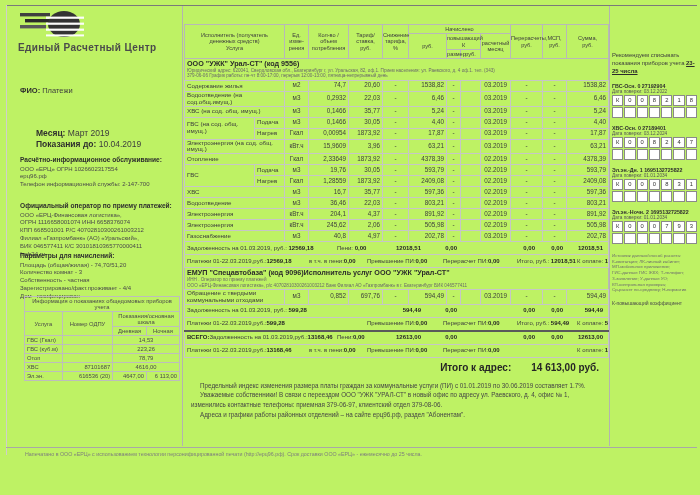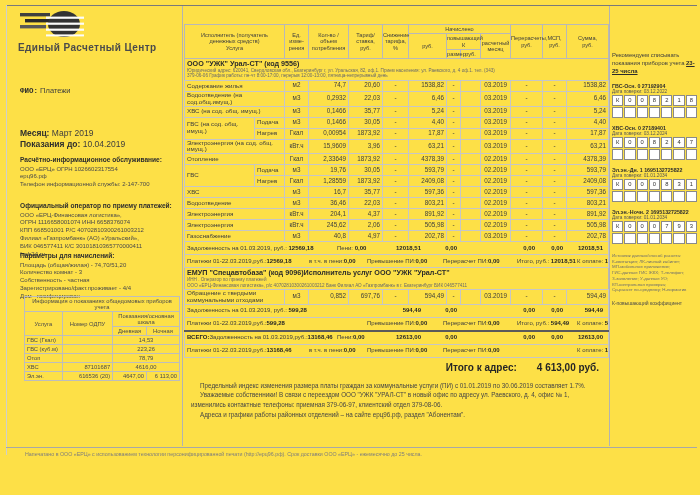--- a/index.html
+++ b/index.html
@@ -1,27 +1,27 @@
 <!DOCTYPE html>
 <html><head>
 <meta charset="utf-8">
 <style>
   html,body{margin:0;padding:0;}
   body{width:700px;height:495px;background:#f4f4f2;font-family:"Liberation Sans",sans-serif;}
-  .sheet{position:relative;width:700px;height:495px;background:#fde047;color:#3d3d3d;overflow:hidden;}
+  .sheet{position:relative;width:700px;height:495px;background:#bef264;color:#3d3d3d;overflow:hidden;}
   .top-line{position:absolute;top:5px;left:6px;right:3px;border-top:1.5px solid #7a7a7a;}
   .left-edge{position:absolute;top:5px;bottom:40px;left:6px;border-left:1px solid #cfcfcc;}
 
   
   .left-col{position:absolute;left:18px;top:6px;width:162px;height:440px;}
   .logo{position:absolute;top:4px;left:2px;}
   .brand{position:absolute;top:36px;left:0;font-size:10px;font-weight:bold;letter-spacing:.4px;color:#4b4b4b;white-space:nowrap;}
   .fio{position:absolute;top:80px;left:2px;font-size:7.5px;}
-  .fio b{color:#2e2e2e;font-family:Liberation Mono, monospace;}
-  .month-block{position:absolute;top:122px;left:2px;font-size:8.5px;line-height:1.3;color:#2e2e2e;}
+  .fio b{color:#2e2e2e;}
+  .month-block{position:absolute;top:122px;left:18px;font-size:8.5px;line-height:1.3;color:#2e2e2e;}
   .month-block .val{font-weight:normal;color:#3d3d3d;}
   .blk{position:absolute;left:2px;font-size:6px;line-height:1.3;color:#4a4a4a;}
   .blk .block-title{font-weight:bold;font-size:6.6px;color:#2e2e2e;margin-bottom:1px;}
   .blk-ric{top:150px;}
   .blk-oper{top:196px;}
   .blk-params{top:246px;}
   .odpu-wrap{position:absolute;top:290px;left:6px;}
   table.odpu{border-collapse:collapse;font-size:5.8px;color:#4a4a4a;}
   table.odpu th,table.odpu td{border:1px solid #bdbdbd;padding:1px 2px;font-weight:normal;}
   table.odpu th{text-align:center;}
@@ -533,21 +533,21 @@
                 <span class="tseg l" style="width: 74px;">Перерасчет ПИ:<b>0,00</b></span>
                 <span class="tseg l" style="width: 60px;"></span>
                 <span class="tseg r" style="width: 26px;">К оплате: <b>12613,00</b></span>
               </div>
             </td>
           </tr>
         </tbody>
     </table>
     <div class="itogo">
       <span>Итого к адрес:</span>
-      <span>4 613,00 руб.</span>
+      <span>14 613,00 руб.</span>
     </div>
     <div class="notes">
         <div>Предельный индекс изменения размера платы граждан за коммунальные услуги (ПИ) с 01.01.2019 по 30.06.2019 составляет 1.7%.</div>
         <div>Уважаемые собственники! В связи с переездом ООО "УЖК "УРАЛ-СТ" в новый офис по адресу ул. Раевского, д. 4, офис № 1, изменились контактные телефоны: приемная 379-06-97, клиентский отдел 379-08-06.</div>
         <div>Адреса и графики работы районных отделений – на сайте ерц96.рф, раздел "Абонентам".</div>
       </div>
   </div>
 
   <div class="right-col">
     <div class="rec-title">

